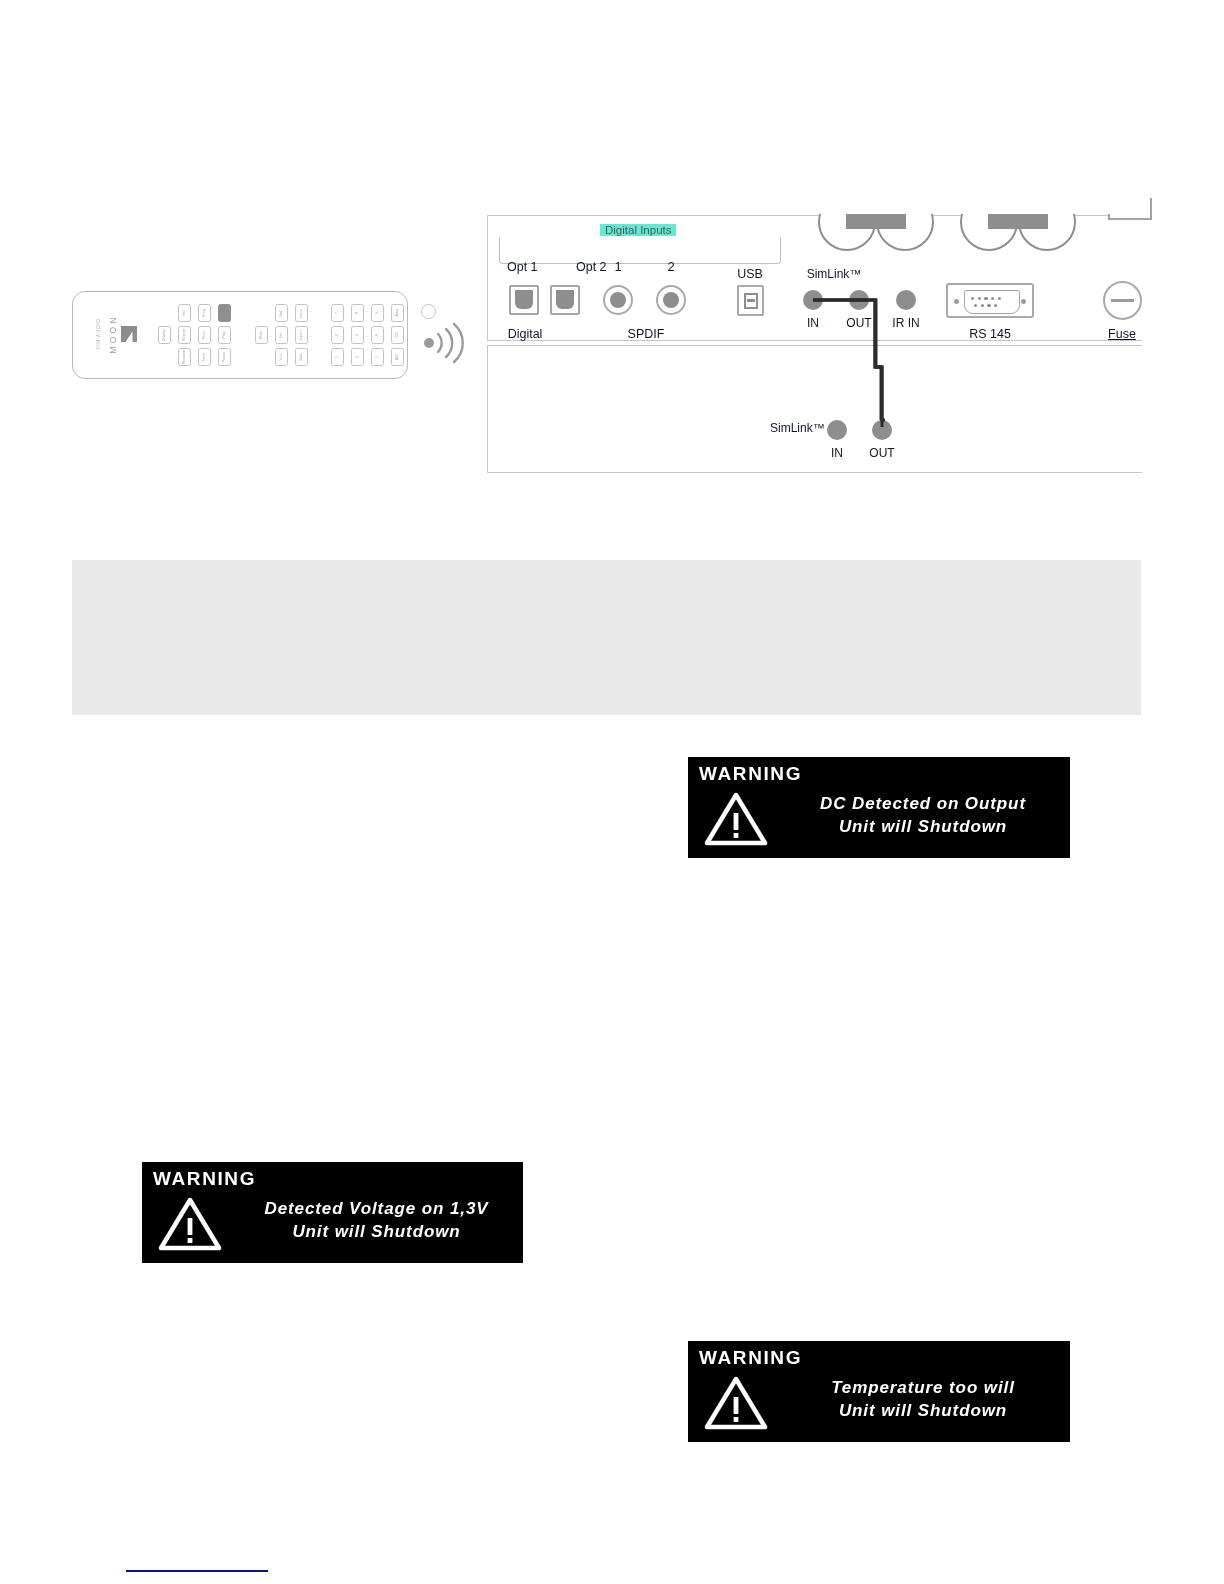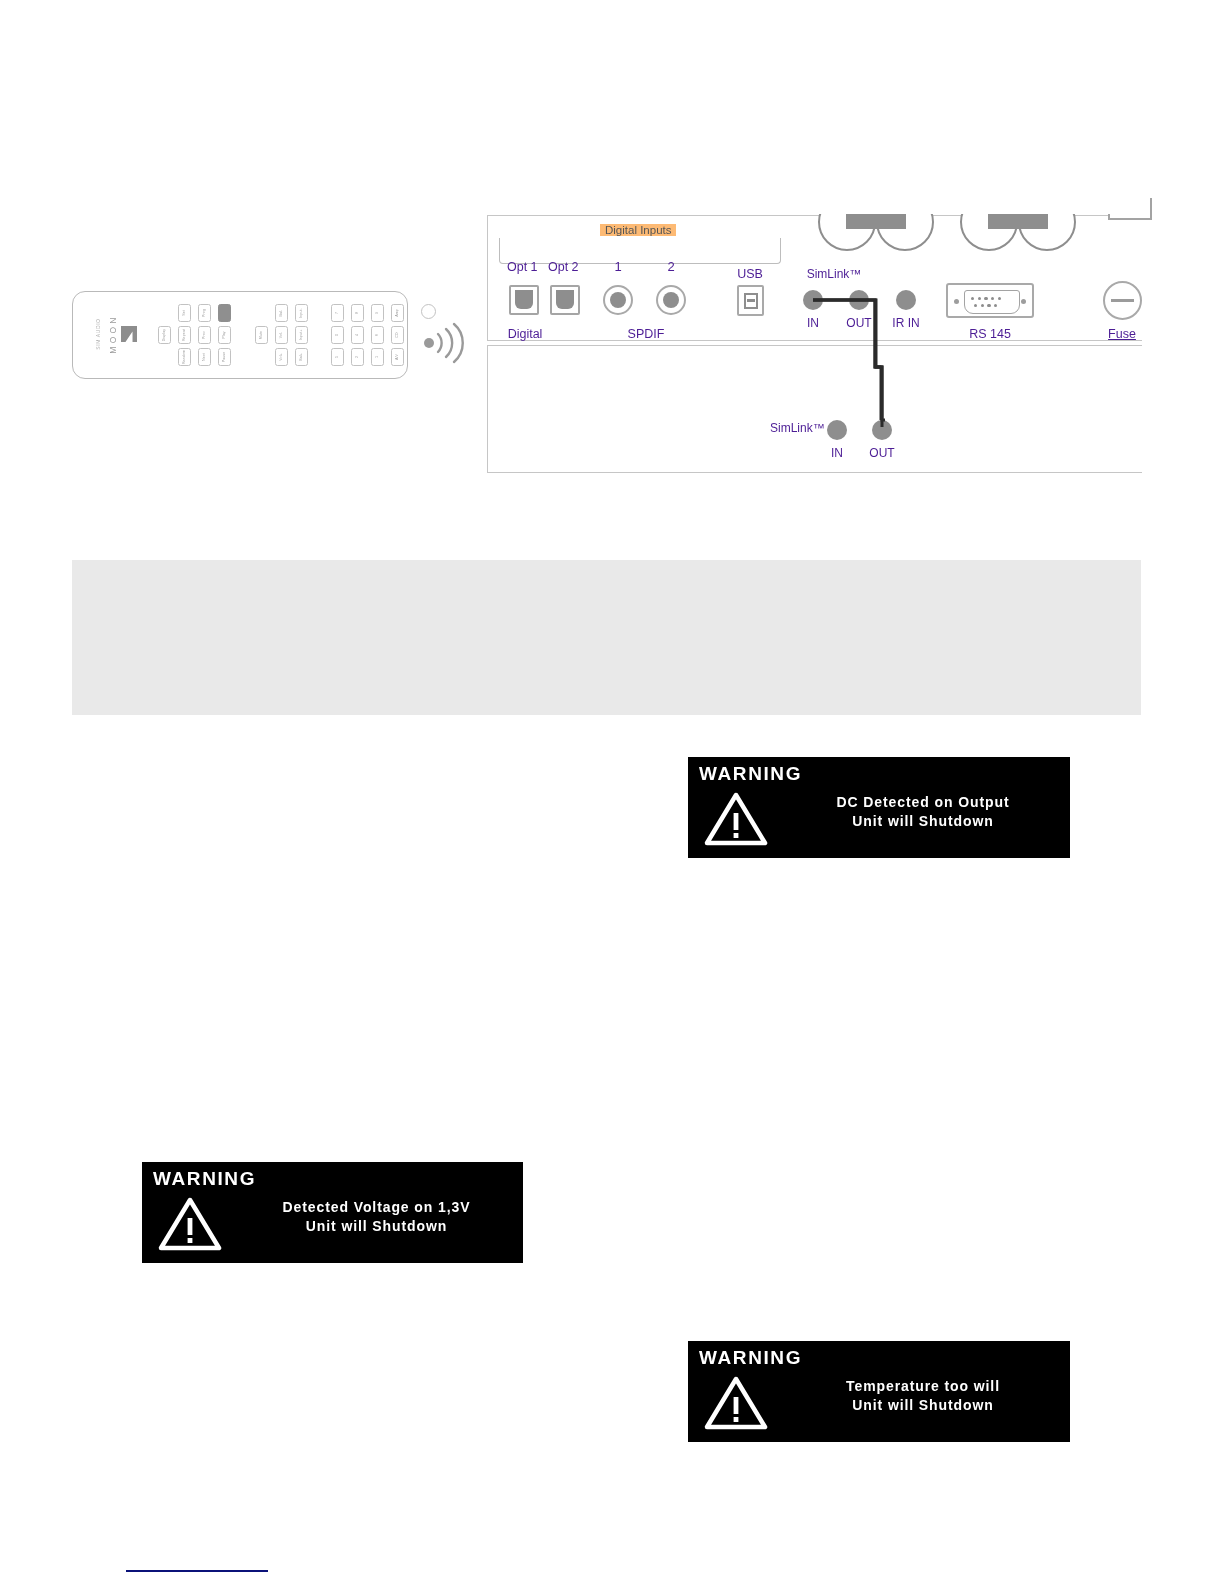--- a/index.html
+++ b/index.html
@@ -12,21 +12,21 @@
     height: 1584px;
     position: relative;
     font-family: "Liberation Sans", sans-serif;
     color: #111;
     overflow: hidden;
   }
 
   
   .abs { position: absolute; }
   .lbl {
-    color: #4c1d95;
+    color: #0f172a;
     font-family: "Liberation Sans", sans-serif;
     white-space: nowrap;
   }
 
   
   #remote-control {
     left: 72px;
     top: 291px;
     width: 336px;
     height: 88px;
@@ -150,21 +150,21 @@
     height: 26px;
     border: 1.4px solid #bdbdbd;
     border-top: none;
     box-sizing: border-box;
     border-radius: 0 0 4px 4px;
   }
   #digital-inputs-label {
     left: 600px;
     top: 224px;
     font-size: 11.5px;
-    background: #fdba74;
+    background: #5eead4;
     padding: 0 5px;
     color: #555;
   }
 
   
   .toslink {
     position: absolute;
     width: 30px;
     height: 30px;
     border: 2.2px solid #a5a5a5;
@@ -358,24 +358,25 @@
     position: absolute;
     left: 16px;
     top: 34px;
   }
   .warning-msg {
     position: absolute;
     left: 96px;
     right: 8px;
     top: 36px;
     text-align: center;
-    font-size: 14px;
+    font-size: 17px;
     font-weight: bold;
     letter-spacing: 0.9px;
     line-height: 1.35;
+    font-style: italic;
   }
   .warning-msg .l2 { display: block; }
 
   #warning-dc-detected   { left: 688px;  top: 757px;  width: 382px; height: 101px; }
   #warning-incorrect-volt{ left: 142px;  top: 1162px; width: 381px; height: 101px; }
   #warning-temperature   { left: 688px;  top: 1341px; width: 382px; height: 101px; }
 
   
   #footnote-rule {
     left: 126px;
@@ -523,21 +524,21 @@
 
 <div class="abs" id="digital-inputs-bracket"></div>
 <div class="abs lbl" id="digital-inputs-label">Digital Inputs</div>
 
 <div class="abs lbl" style="left:507px;top:260px;font-size:12.5px;">Opt 1</div>
 <div class="toslink" style="left:509px;top:285px;">
     <i></i>
   </div>
 <div class="abs lbl" style="left:525px;top:327px;font-size:12.5px;transform:translateX(-50%);">Digital</div>
 
-<div class="abs lbl" style="left:548px;top:260px;font-size:12.5px;">Opt 2</div>
+<div class="abs lbl" style="left:576px;top:260px;font-size:12.5px;">Opt 2</div>
 <div class="toslink" style="left:550px;top:285px;">
     <i></i>
   </div>
 
 <div class="abs lbl" style="left:618px;top:259px;font-size:13px;transform:translateX(-50%);">1</div>
 <div class="rca" style="left:603px;top:285px;">
     <i></i>
   </div>
 <div class="abs lbl" style="left:646px;top:327px;font-size:12.5px;transform:translateX(-50%);">SPDIF</div>
 

